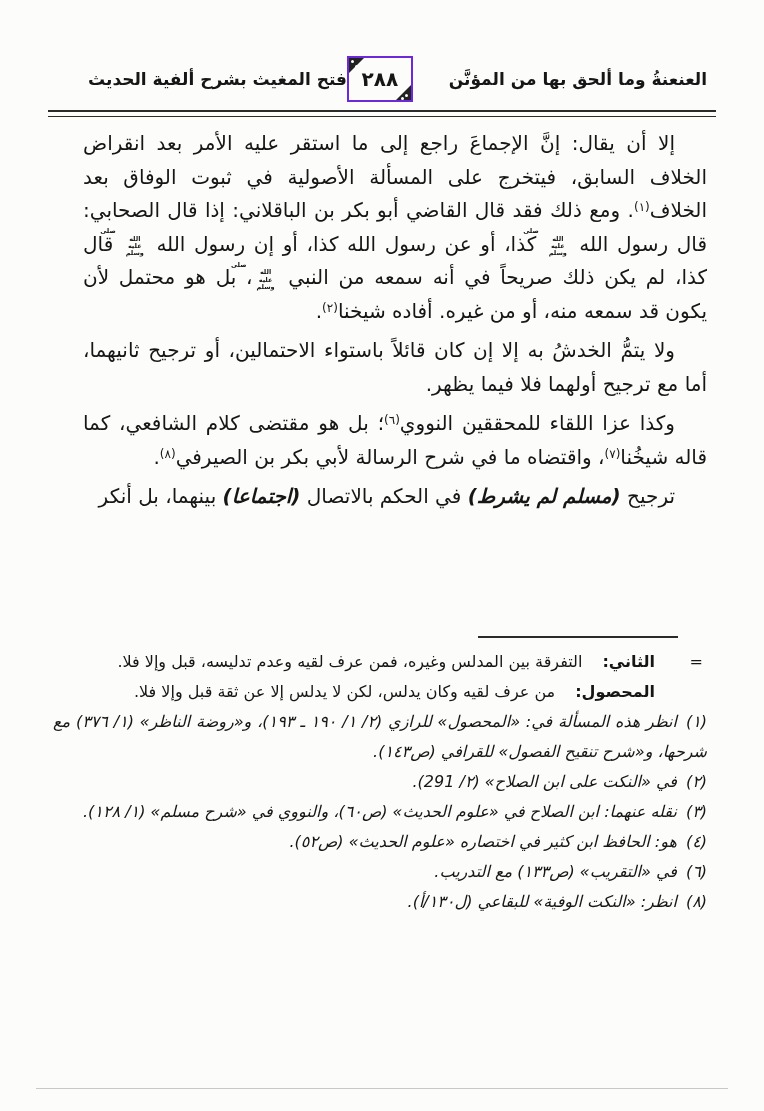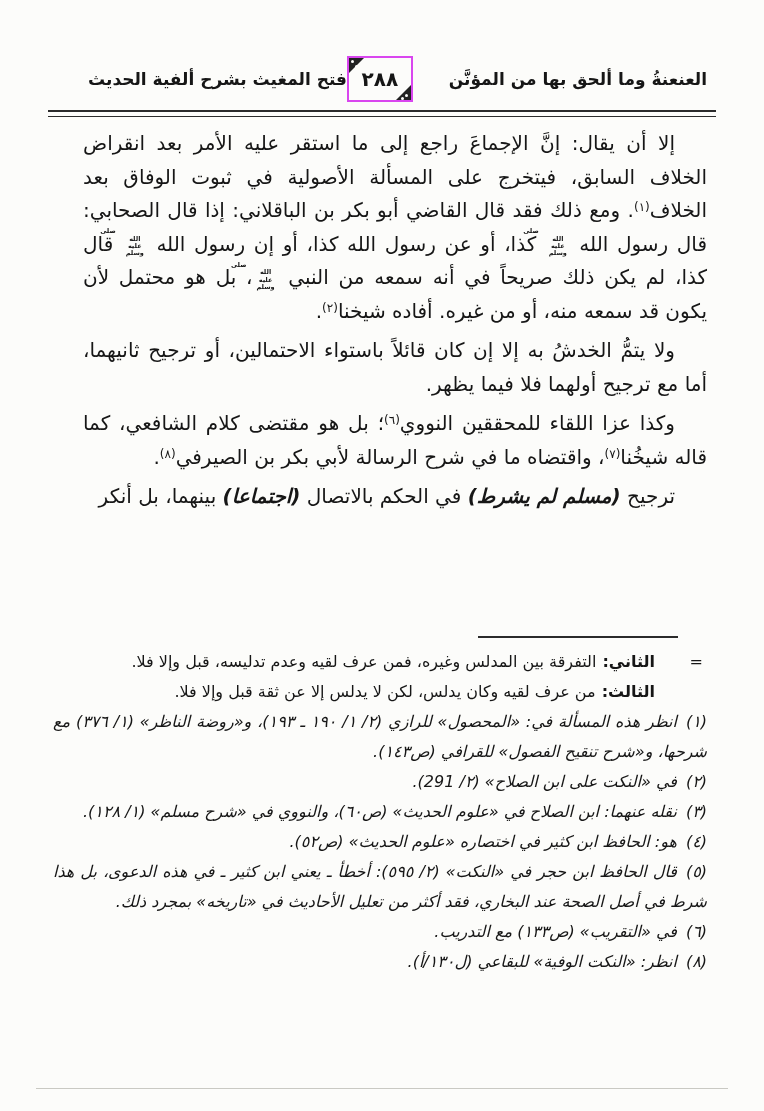--- a/index.html
+++ b/index.html
@@ -14,21 +14,21 @@
     overflow:hidden;
   }
   
   .header {
     position:absolute; top:56px; right:57px; left:52px;
     display:flex; align-items:center; justify-content:space-between;
   }
   .htitle { font-weight:bold; font-size:17px; white-space:nowrap;margin-left:36px; }
   .pagebox {
     position:relative; width:88px; height:42px;
-    border:2px solid #d946ef;
+    border:2px solid #6d28d9;
     display:flex; align-items:center; justify-content:center;
     font-weight:bold; font-size:20px;
     background:#fcfcfa;
   }
   .orn { position:absolute; width:0; height:0; border-style:solid; }
   .orn.tl { top:0; left:0; border-width:15px 15px 0 0; border-color:#222 transparent transparent transparent; }
   .orn.br { bottom:0; right:0; border-width:0 0 15px 15px; border-color:transparent transparent #222 transparent; }
   .orn i { position:absolute; width:3px; height:3px; background:#fcfcfa; border-radius:50%; }
   .orn.tl .d1 { top:-13px; left:2px; }
   .orn.tl .d2 { top:-8px; left:6px; }
@@ -59,21 +59,21 @@
     position:absolute; top:636px; right:86px; width:200px;
     border-top:2px solid #2b2b2b;
   }
   .footnotes {
     position:absolute; top:647px; right:57px; left:53px;
     font-size:16px; line-height:30px;
     text-align:justify;
   }
   .fn-cont { position:relative; padding-right:52px; }
   .fn-cont .eq { position:absolute; right:4px; top:0; }
-  .fn-label { font-weight:bold; margin-left:6px; }
+  .fn-label { font-weight:bold; margin-left:20px; }
   .fn { margin:0;font-style:italic; }
   .fn-num { margin-left:9px; }
   .bottom-edge {
     position:absolute; bottom:22px; left:36px; right:36px;
     border-top:1px solid #c9c9c3;
   }
 </style>
 </head>
 <body>
 
@@ -106,26 +106,25 @@
 
     <p><span>ترجيح </span><span class="b">(مسلم لم يشرط)</span><span> في الحكم بالاتصال </span><span class="b">(اجتماعا)</span><span> بينهما، بل أنكر</span></p>
   </div>
 
   <div class="fnsep"></div>
 
   <div class="footnotes">
     <div class="fn-cont">
       <span class="eq">=</span>
       <div><span class="fn-label">الثاني:</span><span>التفرقة بين المدلس وغيره، فمن عرف لقيه وعدم تدليسه، قبل وإلا فلا.</span></div>
-      <div><span class="fn-label">الثالث:</span><span>من عرف لقيه وكان يدلس، لكن لا يدلس إلا عن ثقة قبل وإلا فلا.</span></div>
+      <div><span class="fn-label">المحصول:</span><span>من عرف لقيه وكان يدلس، لكن لا يدلس إلا عن ثقة قبل وإلا فلا.</span></div>
     </div>
 
     <div class="fn"><span class="fn-num">(١)</span><span>انظر هذه المسألة في: «المحصول» للرازي (٢/ ١/ ١٩٠ ـ ١٩٣)، و«روضة الناظر» (١/ ٣٧٦) مع شرحها، و«شرح تنقيح الفصول» للقرافي (ص١٤٣).</span></div>
     <div class="fn"><span class="fn-num">(٢)</span><span>في «النكت على ابن الصلاح» (٢/ 291).</span></div>
     <div class="fn"><span class="fn-num">(٣)</span><span>نقله عنهما: ابن الصلاح في «علوم الحديث» (ص٦٠)، والنووي في «شرح مسلم» (١/ ١٢٨).</span></div>
     <div class="fn"><span class="fn-num">(٤)</span><span>هو: الحافظ ابن كثير في اختصاره «علوم الحديث» (ص٥٢).</span></div>
-    <div class="fn"><span class="fn-num">(٥)</span><span>قال الحافظ ابن حجر في «النكت» (٢/ ٥٩٥): أخطأ ـ يعني ابن كثير ـ في هذه الدعوى، بل هذا شرط في أصل الصحة عند البخاري، فقد أكثر من تعليل الأحاديث في «تاريخه» بمجرد ذلك.</span></div>
     <div class="fn"><span class="fn-num">(٦)</span><span>في «التقريب» (ص١٣٣) مع التدريب.</span></div>
     <div class="fn"><span class="fn-num">(٨)</span><span>انظر: «النكت الوفية» للبقاعي (ل١٣٠/أ).</span></div>
   </div>
 
   <div class="bottom-edge"></div>
 </div>
 
 </body></html>

